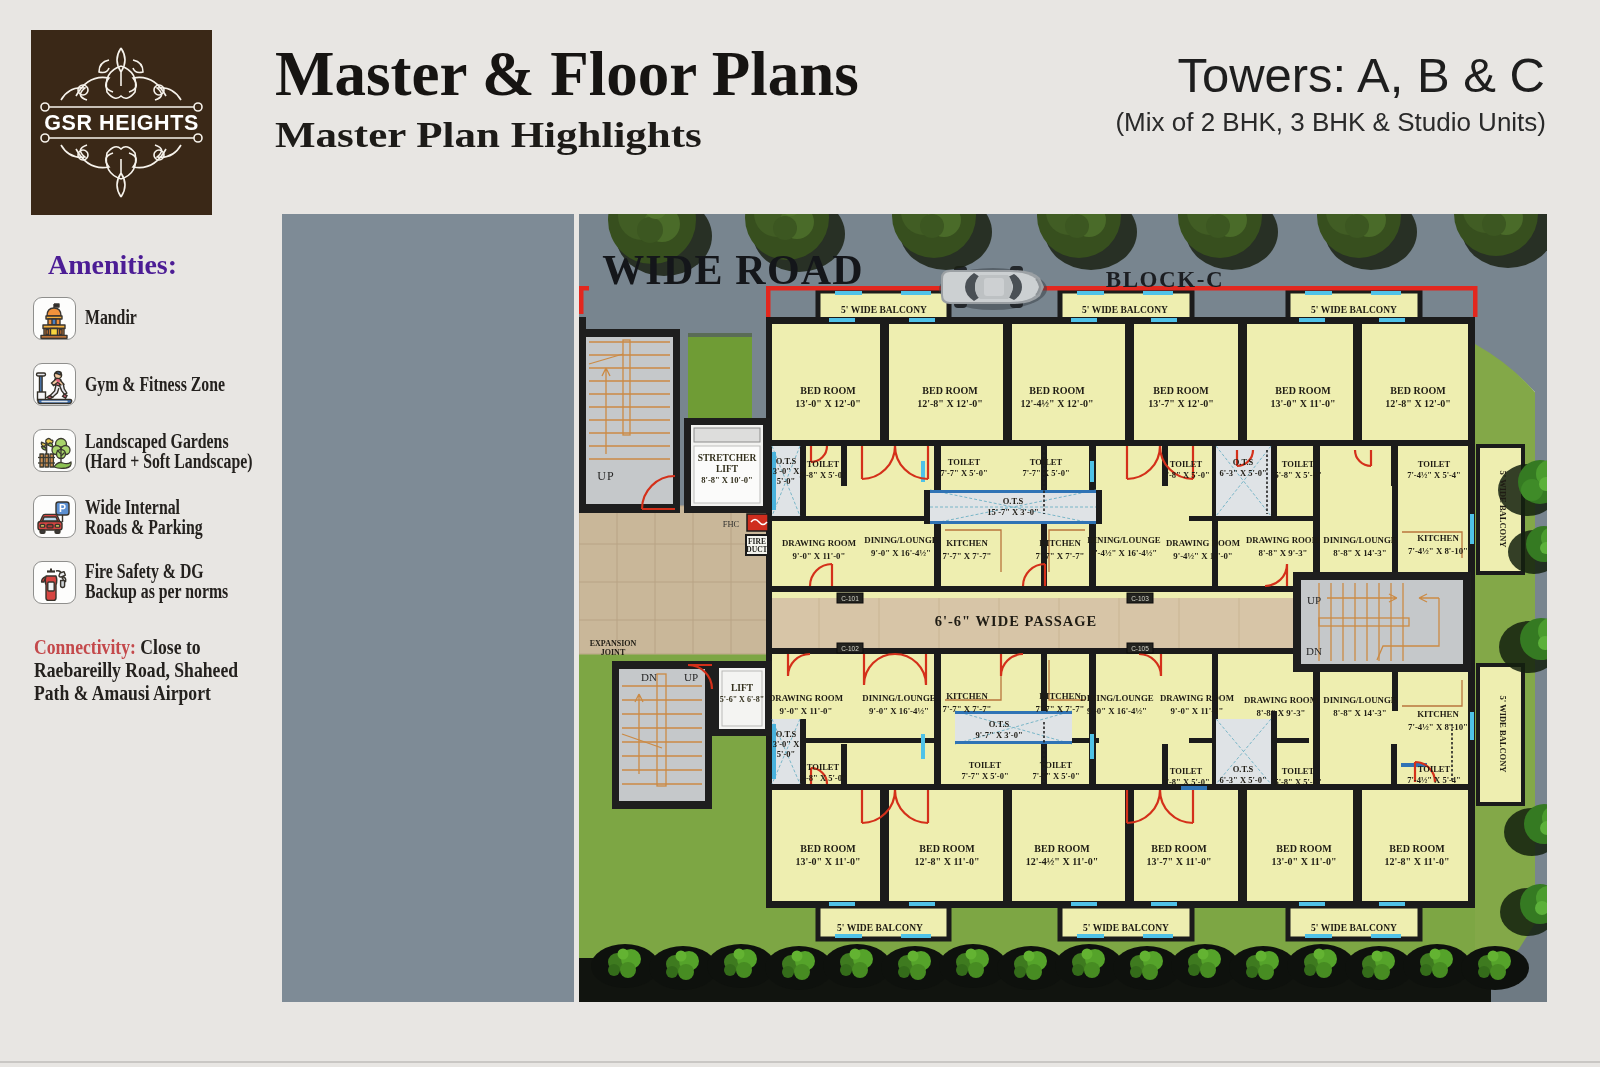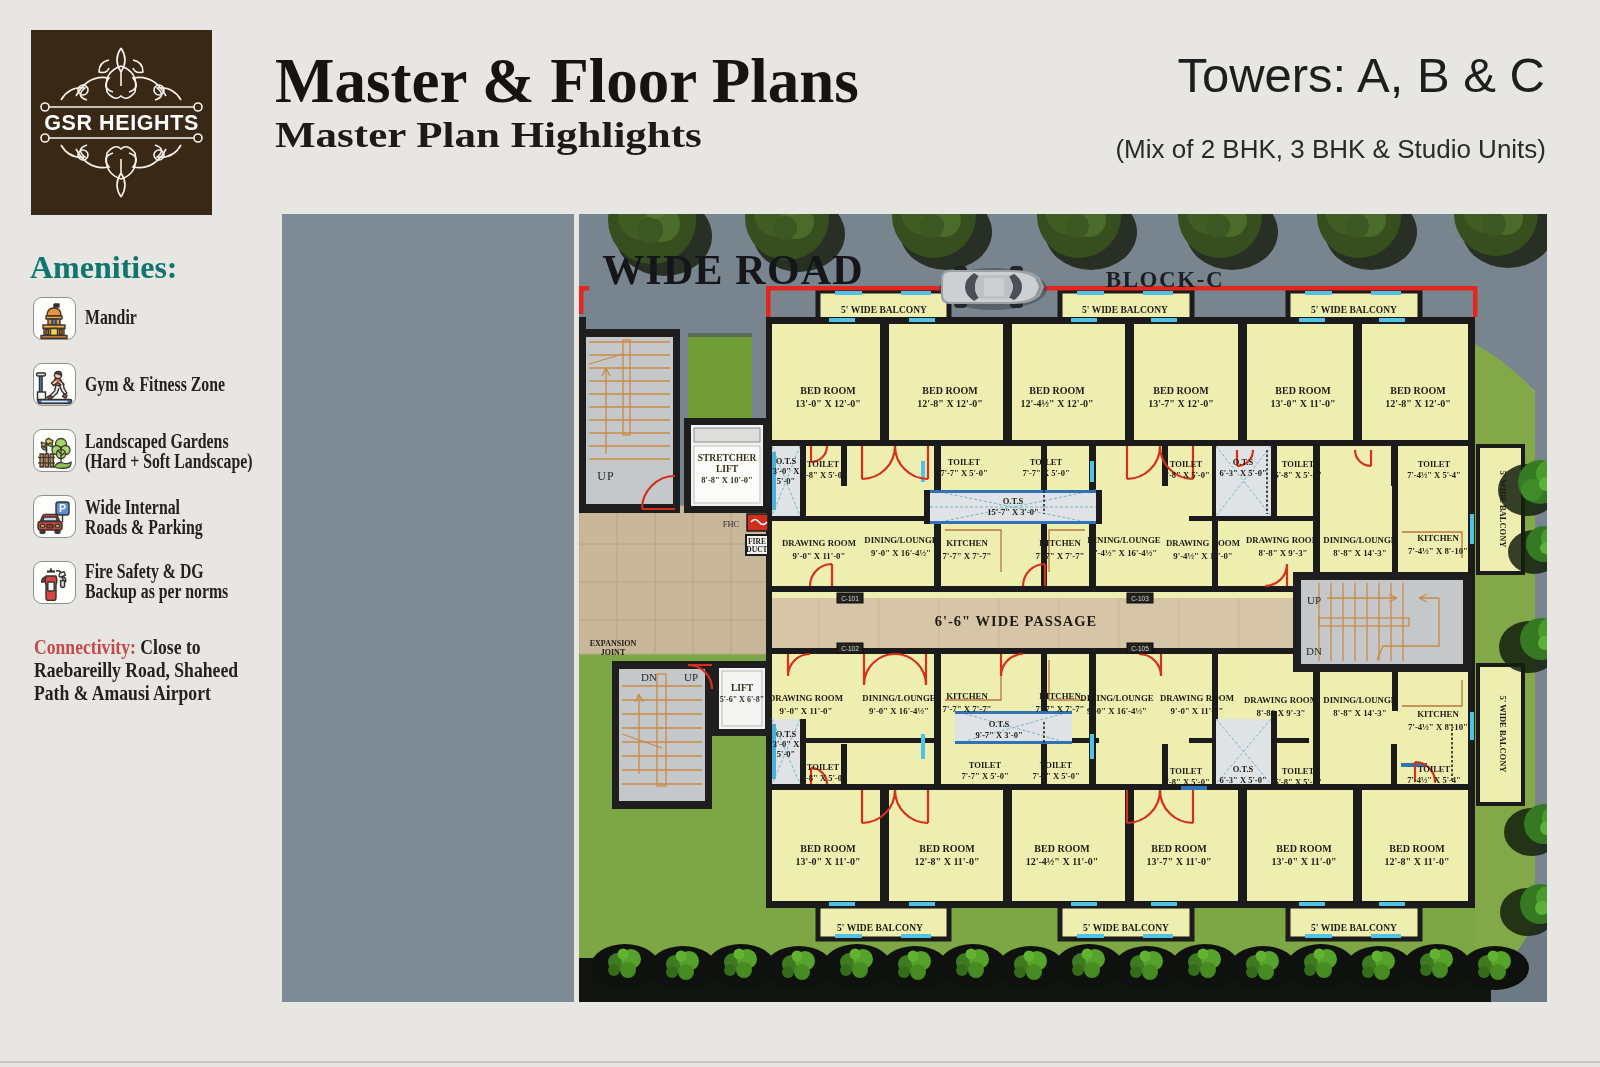--- a/index.html
+++ b/index.html
@@ -1,24 +1,24 @@
 <!DOCTYPE html>
 <html><head>
 <meta charset="utf-8">
 <style>
   html,body{margin:0;padding:0;}
   body{width:1600px;height:1067px;position:relative;background:#e8e6e3;overflow:hidden;
        font-family:"Liberation Serif", serif;}
   .abs{position:absolute;}
-  .title{left:275px;top:45px;font-size:63px;font-weight:bold;color:#161412;letter-spacing:0px;}
+  .title{left:275px;top:38px;font-size:63px;font-weight:bold;color:#161412;letter-spacing:0px;}
   .subtitle{left:275px;top:113px;font-size:36.5px;font-weight:bold;color:#1d1b18;}
   .towers{right:55px;top:47px;font-size:49px;font-weight:normal;color:#1e1e1e;
           font-family:"Liberation Sans",sans-serif;letter-spacing:0px;}
-  .mix{right:54px;top:134px;font-size:26px;color:#2a2a2a;font-family:"Liberation Sans",sans-serif;}
-  .amen{left:30px;top:249px;font-size:32px;font-weight:bold;color:#0f766e;}
+  .mix{right:54px;top:107px;font-size:26px;color:#2a2a2a;font-family:"Liberation Sans",sans-serif;}
+  .amen{left:48px;top:249px;font-size:28px;font-weight:bold;color:#4c1d95;}
   .itemtxt{font-size:20px;font-weight:bold;color:#24211e;line-height:20px;transform:scaleX(0.79);transform-origin:0 0;white-space:nowrap;}
   .conn{left:34px;top:636px;font-size:21px;font-weight:bold;color:#24211e;line-height:22.9px;width:290px;transform:scaleX(0.84);transform-origin:0 0;}
   .conn .red{color:#c4494b;}
   .icon{position:absolute;left:33px;width:43px;height:43px;background:#fdfdfc;
         border:1.5px solid #8f8f8d;border-radius:9px;box-sizing:border-box;}
 </style>
 </head>
 <body>
 
 <div class="abs" style="left:31px;top:30px;width:181px;height:185px;background:#3a2817;"></div>

